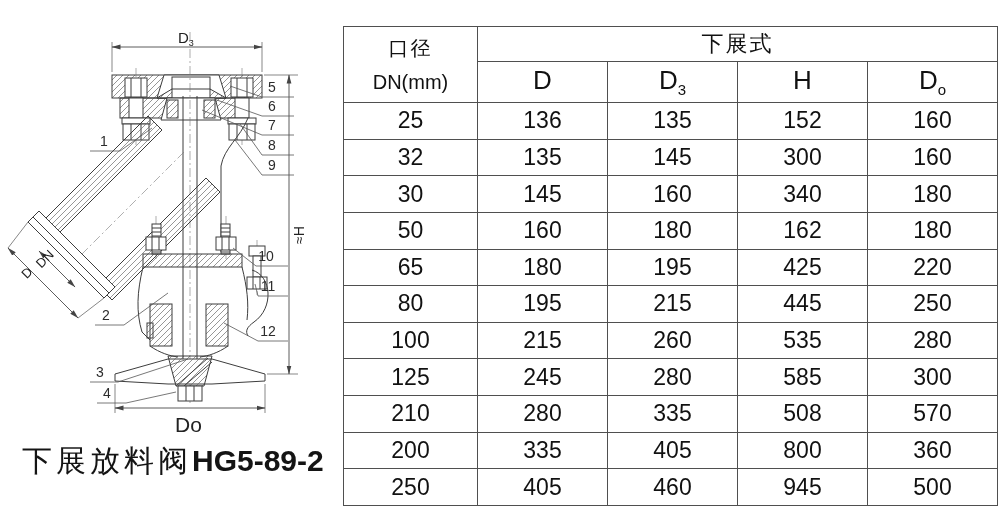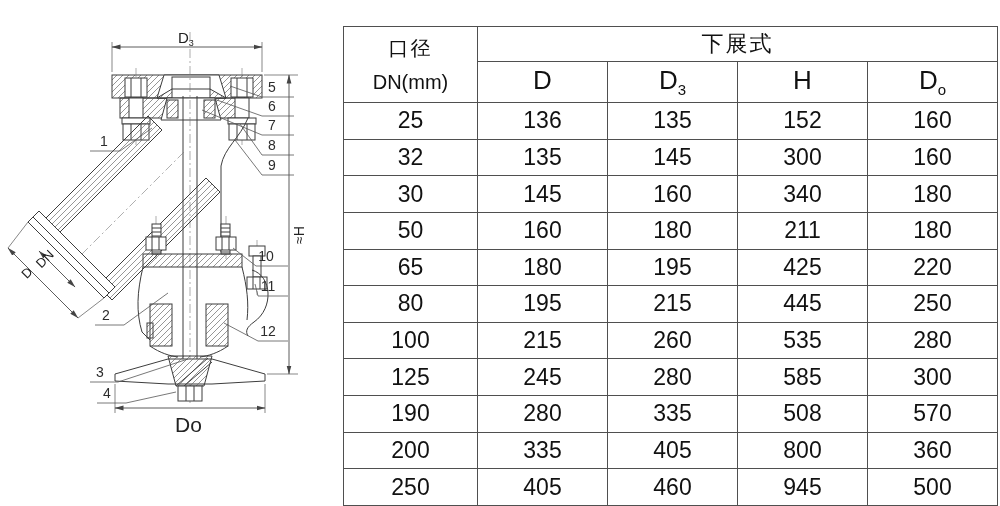--- a/index.html
+++ b/index.html
@@ -221,20 +221,23 @@
         <path class="lead" d="M255,284 L258,296 H288"></path>
         <text class="co" x="268" y="291">11</text>
       </g>
       <g>
         <path class="lead" d="M224,323 L258,341 H288"></path>
         <text class="co" x="268" y="336">12</text>
       </g>
     </svg>
   </div>
 
+  <div class="caption">
+    <span class="cn">下展放料阀</span><span class="code">HG5-89-2</span>
+  </div>
 
 
   <table class="dims">
     <colgroup>
       <col style="width:134px">
         <col style="width:130px">
         <col style="width:130px">
         <col style="width:130px">
         <col style="width:130px">
     </colgroup>
@@ -272,21 +275,21 @@
           <td>30</td>
           <td>145</td>
           <td>160</td>
           <td>340</td>
           <td>180</td>
         </tr>
         <tr>
           <td>50</td>
           <td>160</td>
           <td>180</td>
-          <td>211</td>
+          <td>162</td>
           <td>180</td>
         </tr>
         <tr>
           <td>65</td>
           <td>180</td>
           <td>195</td>
           <td>425</td>
           <td>220</td>
         </tr>
         <tr>
@@ -304,21 +307,21 @@
           <td>280</td>
         </tr>
         <tr>
           <td>125</td>
           <td>245</td>
           <td>280</td>
           <td>585</td>
           <td>300</td>
         </tr>
         <tr>
-          <td>190</td>
+          <td>210</td>
           <td>280</td>
           <td>335</td>
           <td>508</td>
           <td>570</td>
         </tr>
         <tr>
           <td>200</td>
           <td>335</td>
           <td>405</td>
           <td>800</td>

